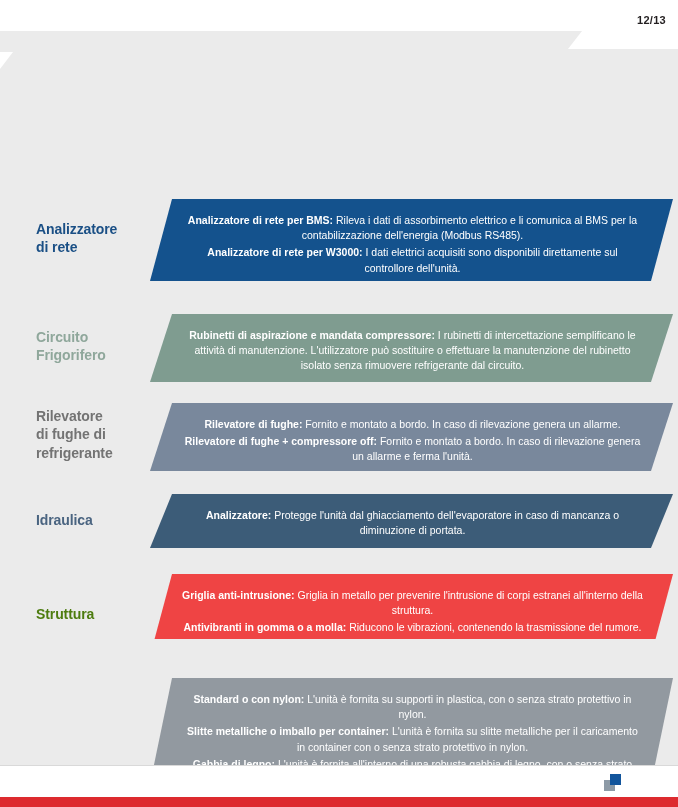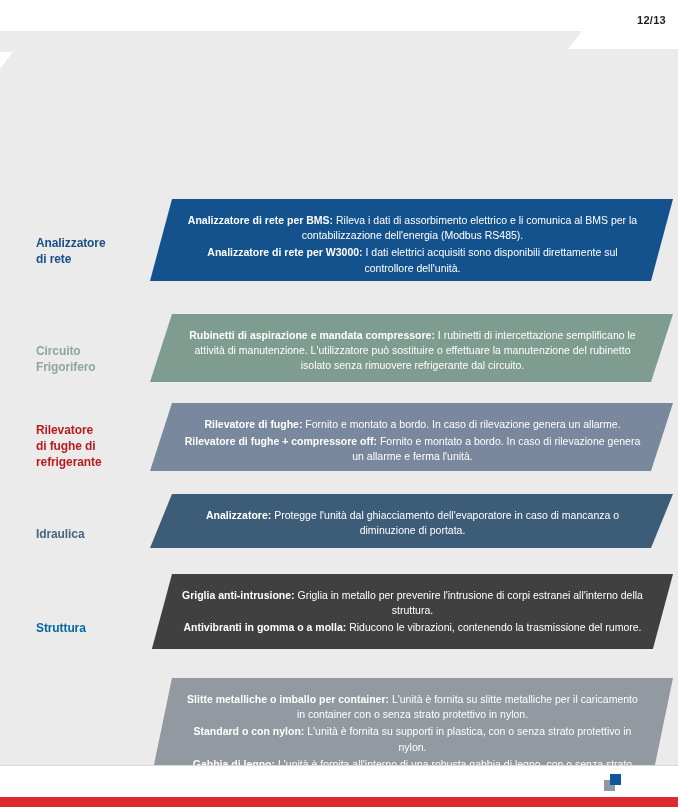--- a/index.html
+++ b/index.html
@@ -64,25 +64,24 @@
   
   .row {
     position: absolute;
     left: 0;
     width: 678px;
   }
   .row-label {
     position: absolute;
     left: 36px;
     width: 140px;
-    font-size: 12px;
+    font-size: 14px;
     font-weight: bold;
     line-height: 1.32;
     letter-spacing: -0.1px;
-    margin-top: 16px;
   }
   .band {
     position: absolute;
     left: 150px;
     width: 523px;
     box-sizing: border-box;
     padding: 14px 30px 14px 32px;
     color: #ffffff;
     font-size: 10.5px;
     line-height: 1.45;
@@ -177,45 +176,45 @@
       </div>
     </div>
     <div class="row" style="top: 314px; height: 68px;">
       <div class="row-label" style="color: rgb(143, 167, 155); top: 14px; white-space: pre-line;">Circuito
 Frigorifero</div>
       <div class="band" style="background: rgb(127, 156, 144); height: 68px; clip-path: polygon(22px 0px, 523px 0px, 501px 68px, 0px 68px);">
         <p><b>Rubinetti di aspirazione e mandata compressore:</b><span> I rubinetti di intercettazione semplificano le attività di manutenzione. L'utilizzatore può sostituire o effettuare la manutenzione del rubinetto isolato senza rimuovere refrigerante dal circuito.</span></p>
       </div>
     </div>
     <div class="row" style="top: 403px; height: 68px;">
-      <div class="row-label" style="color: #b91c1c; top: 4px; white-space: pre-line;">Rilevatore
+      <div class="row-label" style="color: #737373; top: 4px; white-space: pre-line;">Rilevatore
 di fughe di
 refrigerante</div>
       <div class="band" style="background: rgb(121, 136, 156); height: 88px; clip-path: polygon(22px 0px, 523px 0px, 501px 68px, 0px 68px);">
         <p><b>Rilevatore di fughe:</b><span> Fornito e montato a bordo. In caso di rilevazione genera un allarme.</span></p>
         <p><b>Rilevatore di fughe + compressore off:</b><span> Fornito e montato a bordo. In caso di rilevazione genera un allarme e ferma l'unità.</span></p>
       </div>
     </div>
     <div class="row" style="top: 494px; height: 54px; border-radius: 21px;">
       <div class="row-label" style="color: rgb(74, 100, 128); top: 17px; white-space: pre-line;">Idraulica</div>
       <div class="band" style="background: rgb(60, 92, 120); height: 54px; clip-path: polygon(22px 0px, 523px 0px, 501px 54px, 0px 54px);">
         <p><b>Analizzatore:</b><span> Protegge l'unità dal ghiacciamento dell'evaporatore in caso di mancanza o diminuzione di portata.</span></p>
       </div>
     </div>
     <div class="row" style="top: 574px; height: 82px;">
-      <div class="row-label" style="color: #0369a1; top: 31px; white-space: pre-line;">Struttura</div>
-      <div class="band" style="background: #404040; height: 75px; clip-path: polygon(22px 0px, 523px 0px, 501px 82px, 0px 82px);">
+      <div class="row-label" style="color: #4d7c0f; top: 31px; white-space: pre-line;">Struttura</div>
+      <div class="band" style="background: #ef4444; height: 65px; clip-path: polygon(22px 0px, 523px 0px, 501px 82px, 0px 82px);">
         <p><b>Griglia anti-intrusione:</b><span> Griglia in metallo per prevenire l'intrusione di corpi estranei all'interno della struttura.</span></p>
         <p><b>Antivibranti in gomma o a molla:</b><span> Riducono le vibrazioni, contenendo la trasmissione del rumore.</span></p>
       </div>
     </div>
     <div class="row" style="top: 678px; height: 106px;">
       <div class="band" style="background: rgb(146, 153, 160); height: 106px; clip-path: polygon(22px 0px, 523px 0px, 501px 106px, 0px 106px);">
+        <p><b>Standard o con nylon:</b><span> L'unità è fornita su supporti in plastica, con o senza strato protettivo in nylon.</span></p>
         <p><b>Slitte metalliche o imballo per container:</b><span> L'unità è fornita su slitte metalliche per il caricamento in container con o senza strato protettivo in nylon.</span></p>
-        <p><b>Standard o con nylon:</b><span> L'unità è fornita su supporti in plastica, con o senza strato protettivo in nylon.</span></p>
         <p><b>Gabbia di legno:</b><span> L'unità è fornita all'interno di una robusta gabbia di legno, con o senza strato protettivo in nylon.</span></p>
       </div>
     </div>
   </div>
 
 <div class="footer">
   <div class="footer-rule"></div>
   <div class="logo">
     <span class="logo-mark">
       <span class="sq-gray"></span>

